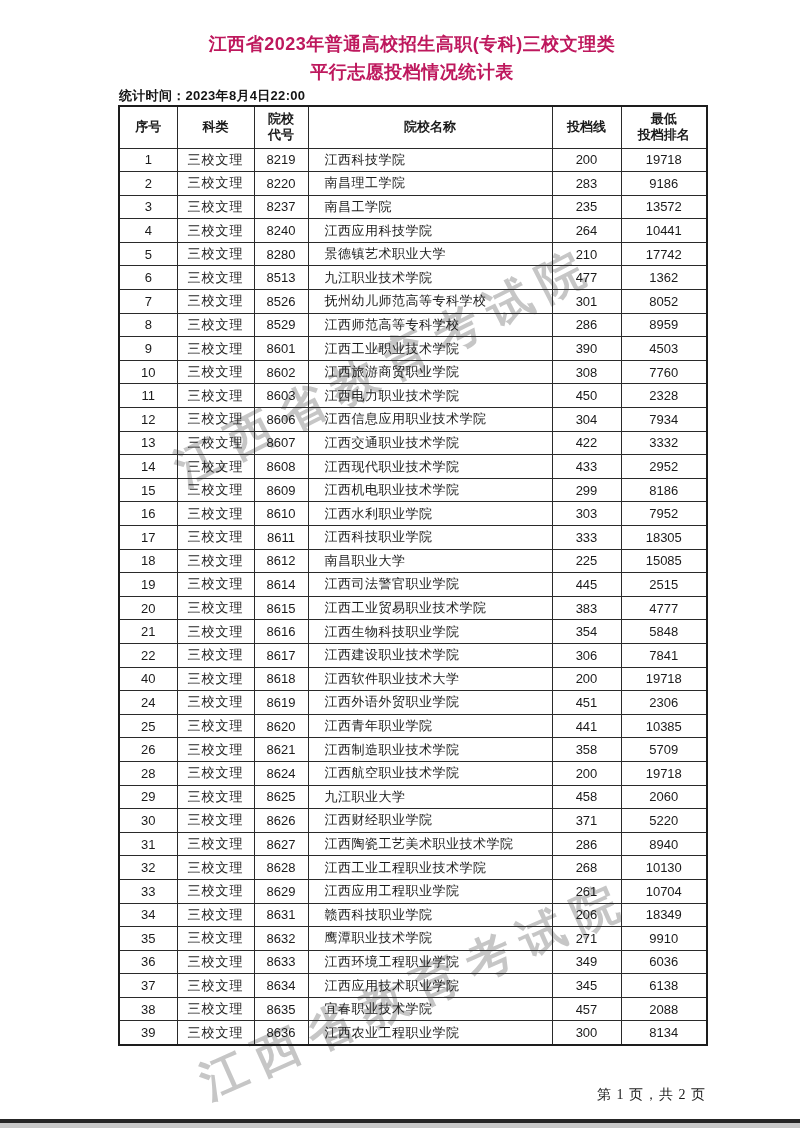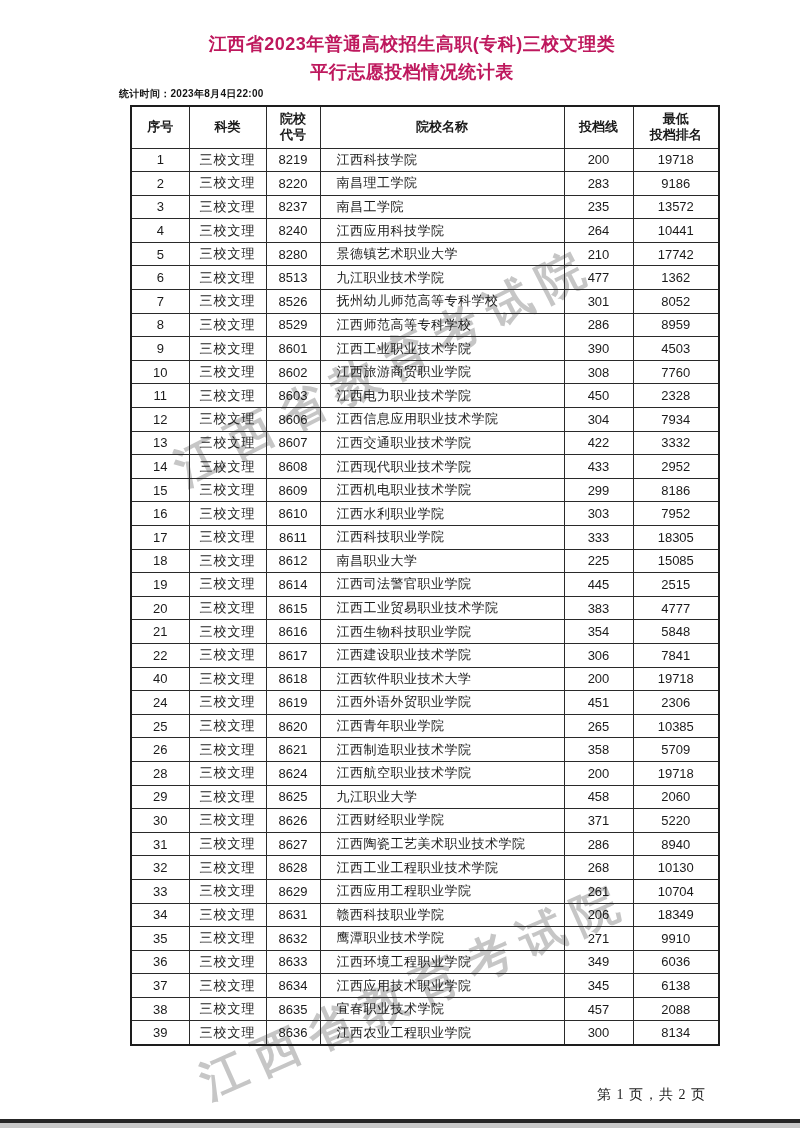--- a/index.html
+++ b/index.html
@@ -19,29 +19,29 @@
   }
   .wm1{left:105px;top:336px;transform:rotate(-27deg);}
   .wm2{left:135px;top:960px;transform:rotate(-24deg);}
   .title{
     position:absolute;left:118px;width:588px;text-align:center;
     font-weight:700;font-size:18px;letter-spacing:.5px;color:#be185d;z-index:2;
   }
   .t1{top:32px;}
   .t2{top:60px;}
   .stat{
-    position:absolute;left:119px;top:87px;font-weight:700;font-size:10px;
+    position:absolute;left:119px;top:87px;font-weight:700;font-size:13px;
     color:#141414;z-index:2;letter-spacing:.3px;
   }
   table{
     position:absolute;left:118px;top:105px;width:588px;table-layout:fixed;
     border-collapse:collapse;z-index:2;background:transparent;
   }
   th,td{border:1px solid var(--border);overflow:hidden;white-space:nowrap;}
-  table{border:2px solid var(--outer);margin-left:12px;}
+  table{border:2px solid var(--outer);}
   thead tr{height:42px;}
   th{
     font-family:"Liberation Serif","DejaVu Serif",serif;font-weight:600;
     font-size:13px;line-height:1.25;text-align:center;white-space:pre-line;
     vertical-align:middle;color:#1a1a1a;
   }
   tbody tr{height:23.6px;}
   td{vertical-align:middle;font-size:13px;color:#1a1a1a;}
   td.num-cell{
     font-family:"Liberation Sans","DejaVu Sans",sans-serif;text-align:center;
@@ -288,21 +288,21 @@
         <td class="num-cell">8619</td>
         <td class="name-cell">江西外语外贸职业学院</td>
         <td class="num-cell">451</td>
         <td class="num-cell">2306</td>
       </tr>
       <tr>
         <td class="num-cell">25</td>
         <td class="cat-cell">三校文理</td>
         <td class="num-cell">8620</td>
         <td class="name-cell">江西青年职业学院</td>
-        <td class="num-cell">265</td>
+        <td class="num-cell">441</td>
         <td class="num-cell">10385</td>
       </tr>
       <tr>
         <td class="num-cell">26</td>
         <td class="cat-cell">三校文理</td>
         <td class="num-cell">8621</td>
         <td class="name-cell">江西制造职业技术学院</td>
         <td class="num-cell">358</td>
         <td class="num-cell">5709</td>
       </tr>

